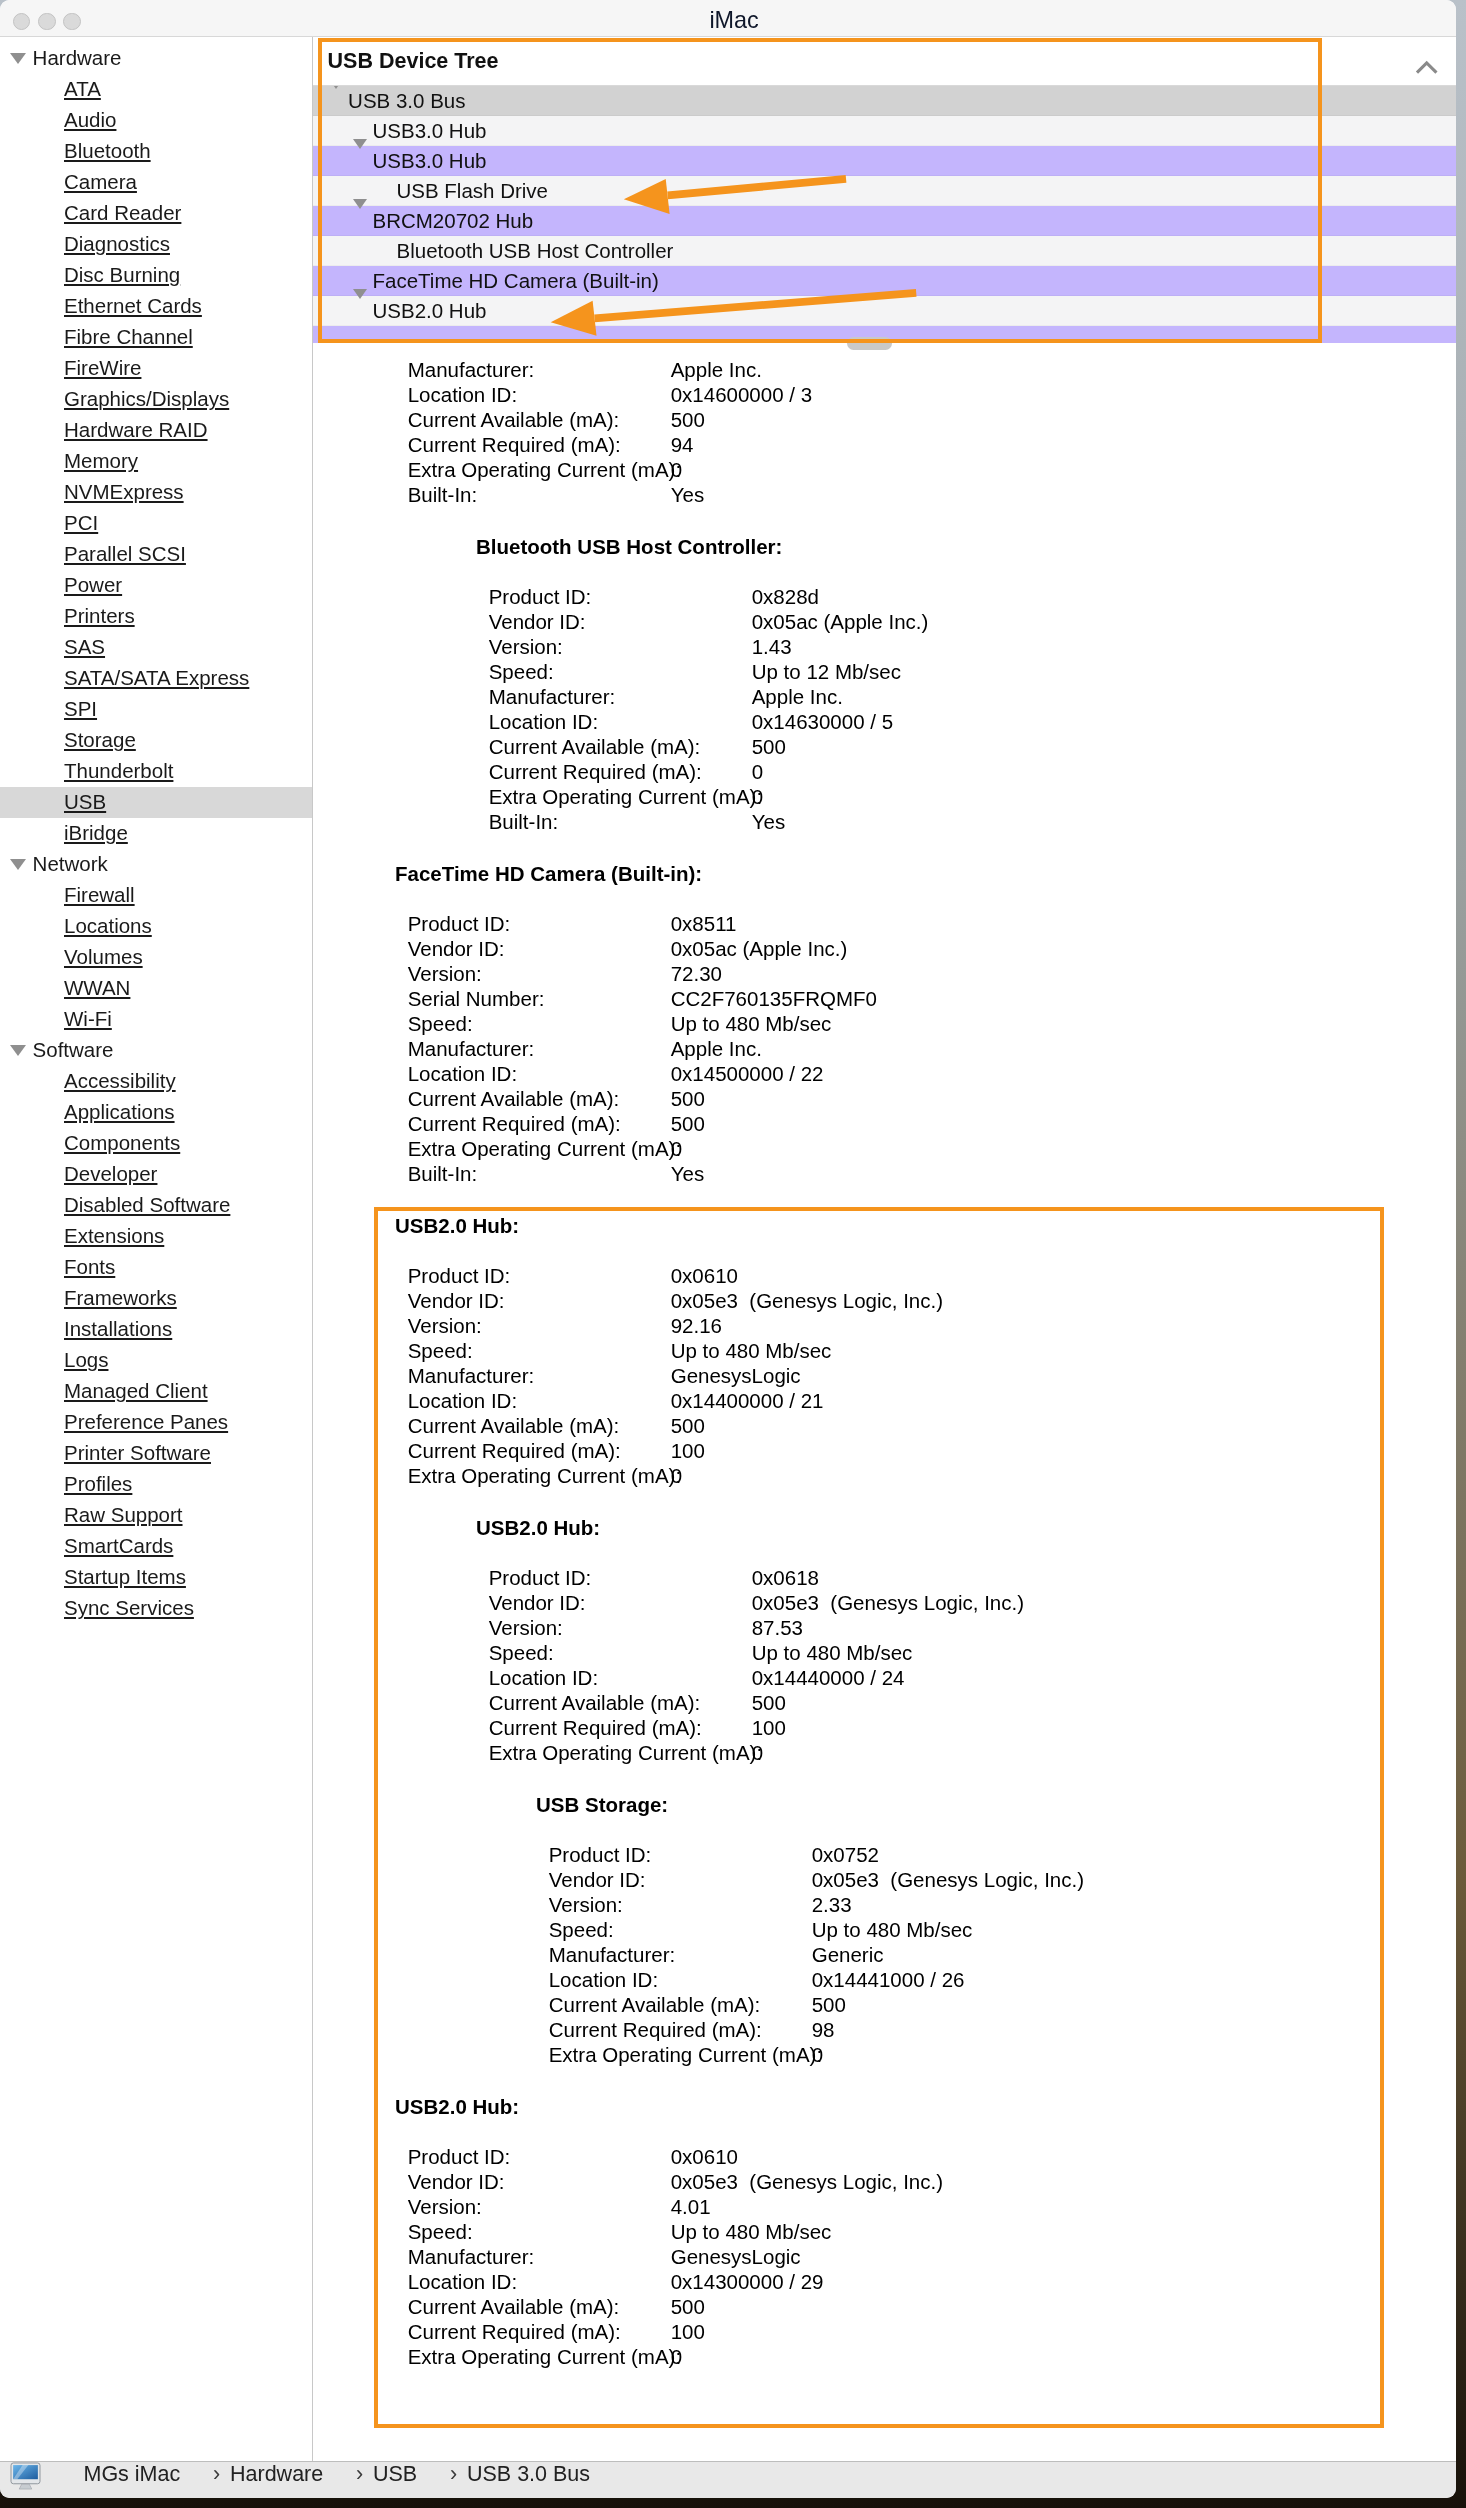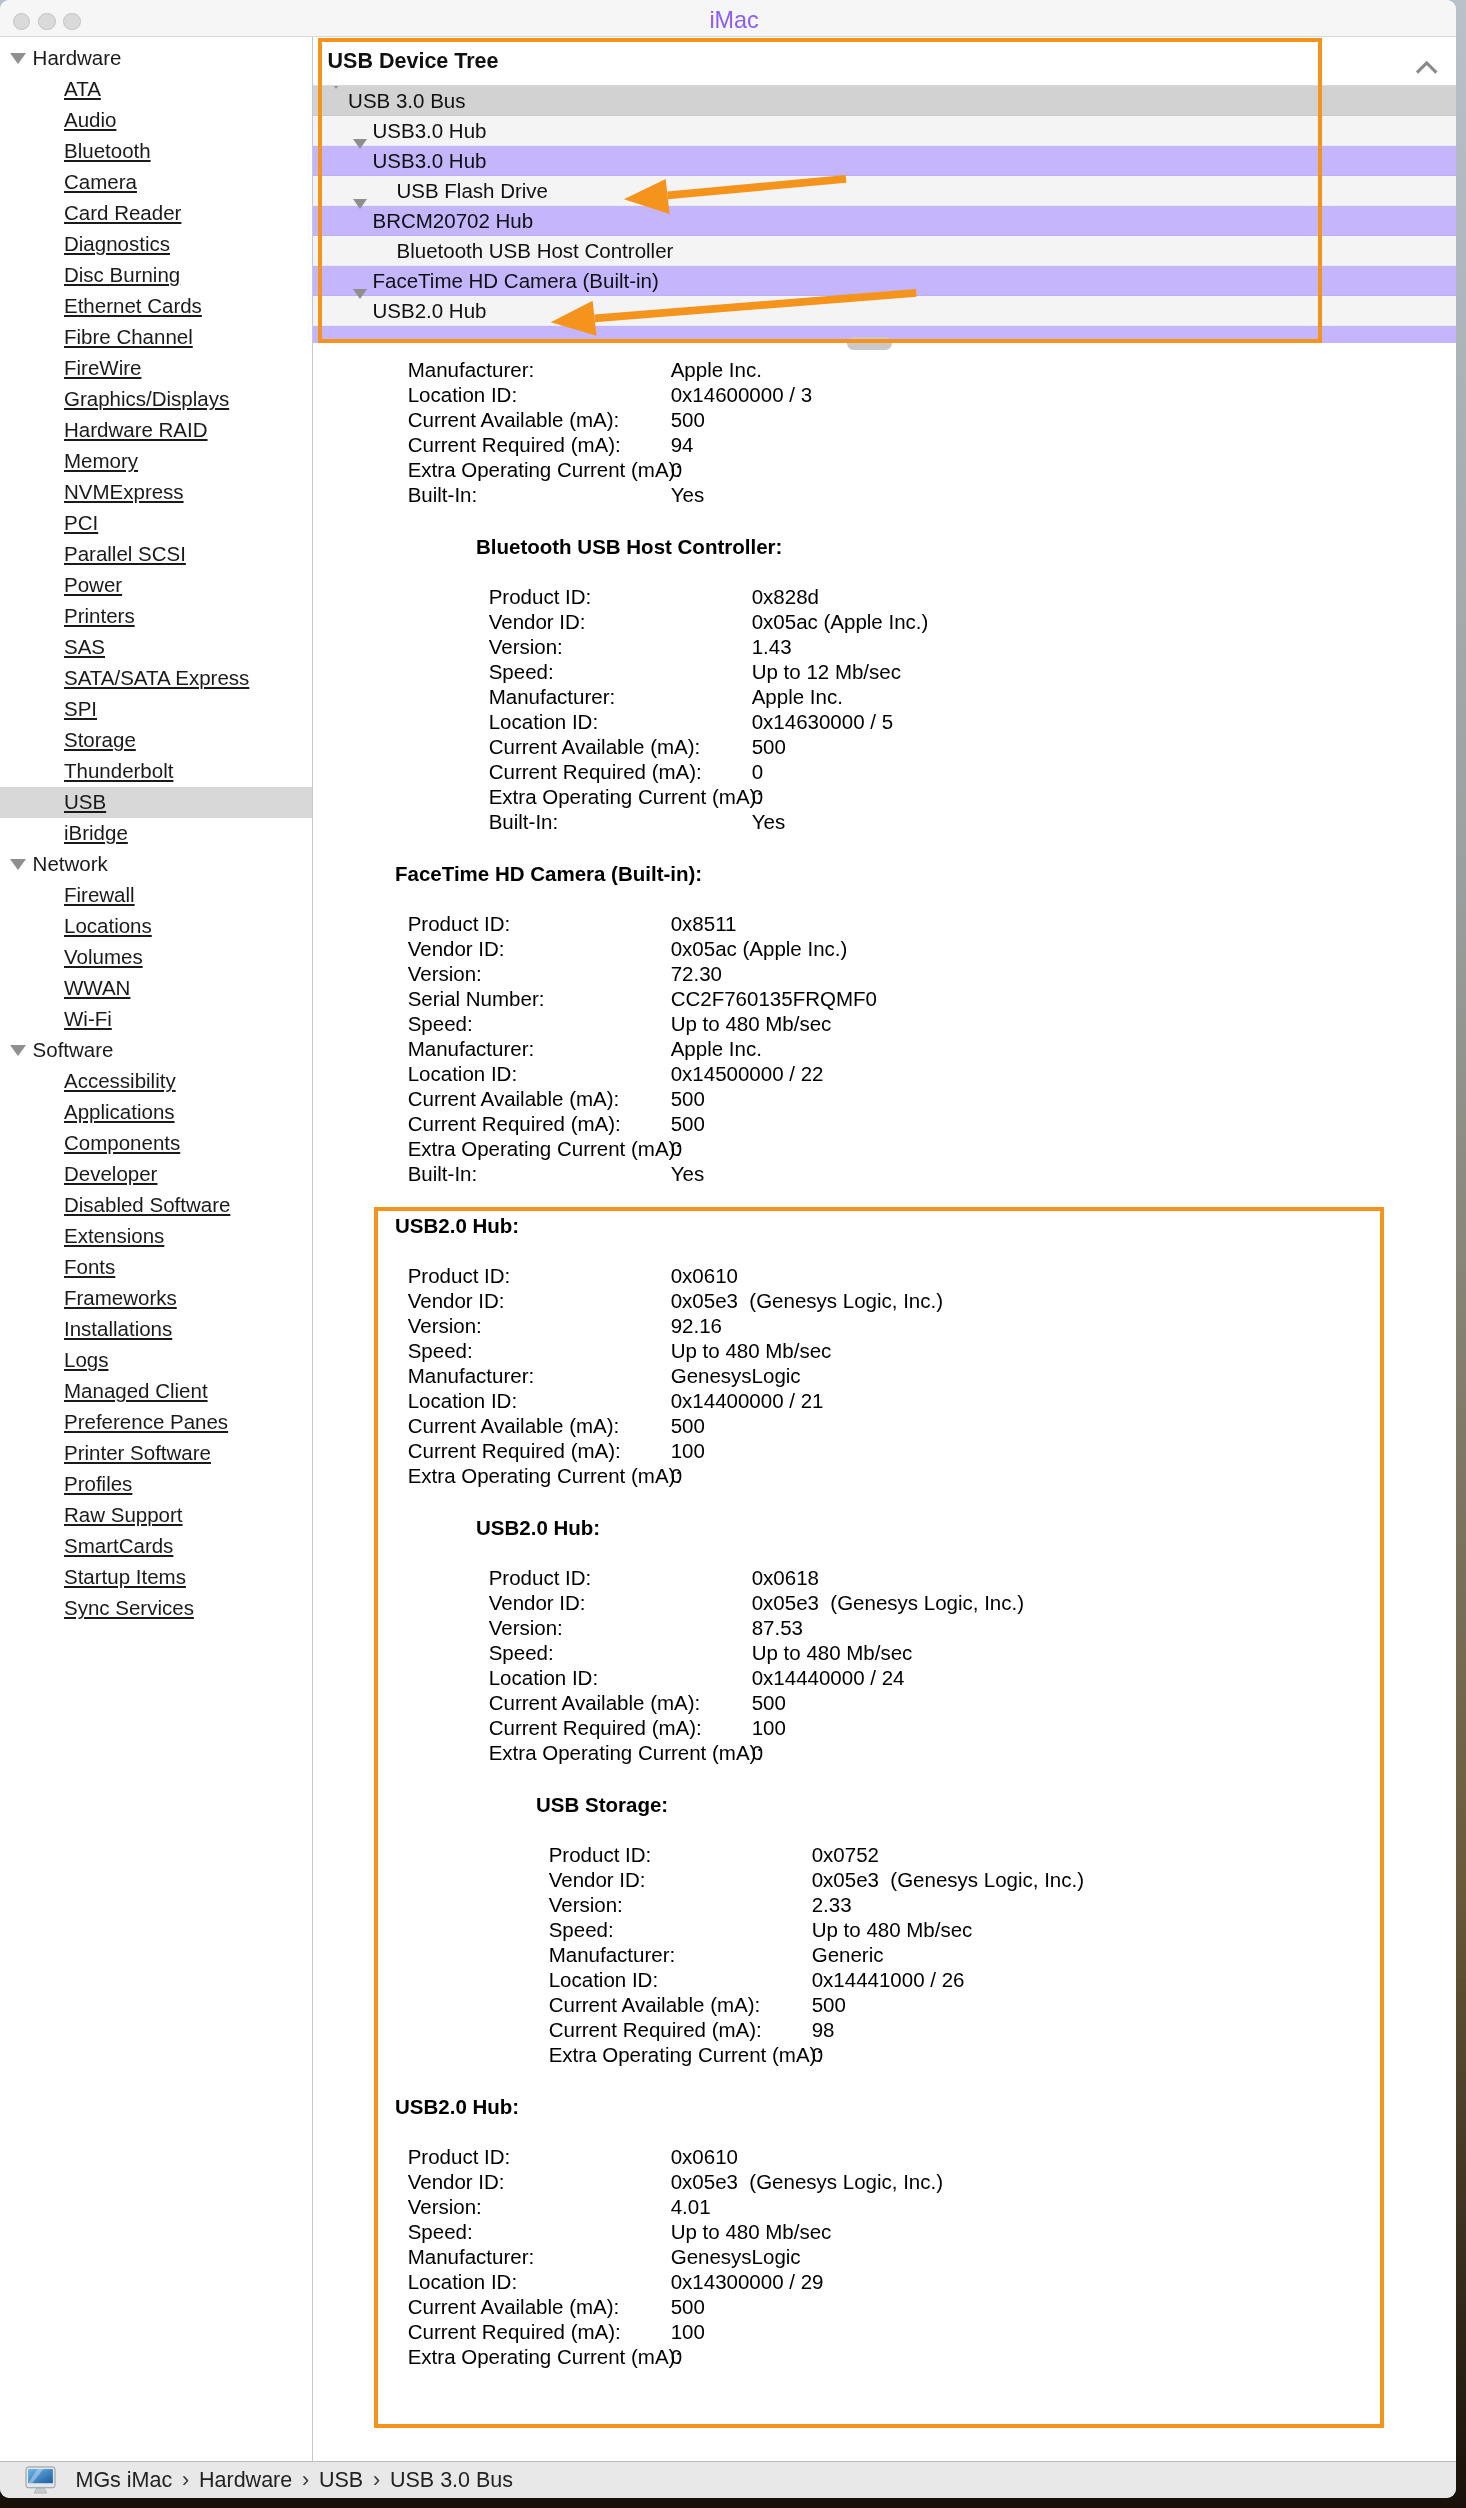--- a/index.html
+++ b/index.html
@@ -7,21 +7,21 @@
     font-family:"Liberation Sans","DejaVu Sans",sans-serif;
     background:linear-gradient(180deg,#b9c1c9 0%,#9aa0a0 35%,#6b5a3a 75%,#17110a 100%); }
   .window { position:absolute; left:0; top:0; right:9.8px; bottom:9.8px;
     background:#fff; border-radius:9.8px; overflow:hidden; }
   
   .titlebar { position:absolute; left:0; top:0; right:0; height:37px;
     background:#f6f6f6; border-bottom:1px solid #d8d8d8; }
   .tl-btn { position:absolute; top:12.7px; width:17.6px; height:17.6px; border-radius:50%;
     background:#dadada; border:1px solid #c3c3c3; }
   .win-title { position:absolute; left:12px; right:0; top:6.8px; text-align:center;
-    font-size:23.4px; color:#8b5cf6; }
+    font-size:23.4px; color:#0f172a; }
   
   .sidebar { position:absolute; left:0; top:37px; bottom:37px; width:313px;
     background:#fff; border-right:1px solid #c8c8c8; padding-top:5.9px; overflow:hidden; }
   .side-row { height:31px; display:flex; align-items:center; font-size:20.5px; color:#1a1a1a; }
   .side-row.parent { padding-left:9.8px; }
   .side-row.child { padding-left:64px;text-decoration:underline; }
   .side-row.selected { background:var(--sidebar_selection); }
   .tri { width:0; height:0; border-left:8.8px solid transparent; border-right:8.8px solid transparent;
     border-top:11.7px solid #8f8f8f; margin-right:6.8px; flex-shrink:0; }
   
@@ -49,21 +49,21 @@
   .detail-title:empty { display:none; margin:0; }
   .detail-row { display:flex; height:25px; line-height:25px; }
   .d-label { width:263px; flex-shrink:0; margin-left:12.7px; white-space:nowrap; }
   .d-value { white-space:pre; }
   .detail-section.indent-0 { padding-left:82px; }
   .detail-section.indent-1 { padding-left:163px; }
   .detail-section.indent-2 { padding-left:223px; }
   
   .statusbar { position:absolute; left:0; right:0; bottom:0; height:37px;
     background:var(--statusbar_bg); border-top:1px solid #bdbdbd;
-    display:flex; align-items:center; padding-left:25px; font-size:21.5px; color:#222; }
+    display:flex; align-items:flex-start; padding-left:10px; font-size:21.5px; color:#222;gap:23px; }
   .crumb-wrap { display:flex; align-items:center; }
   .sep { margin:0 9.8px; color:#3a3a3a; }
   .sep:empty { margin:0 3.9px 0 7.8px; }
   
   .anno-box { position:absolute; border:4.9px solid var(--annotation); pointer-events:none; }
   #anno-box-tree { left:318px; top:38px; width:1004px; height:305px; }
   #anno-box-hub  { left:374px; top:1207px; width:1010px; height:1221px; }
   .arrows-overlay { position:absolute; left:0; top:0; width:100%; height:100%; pointer-events:none; }
   .splitter-pill { position:absolute; left:847px; top:337px; width:45px; height:12.7px;
     border-radius:6.8px; background:#c9c9c9; }

